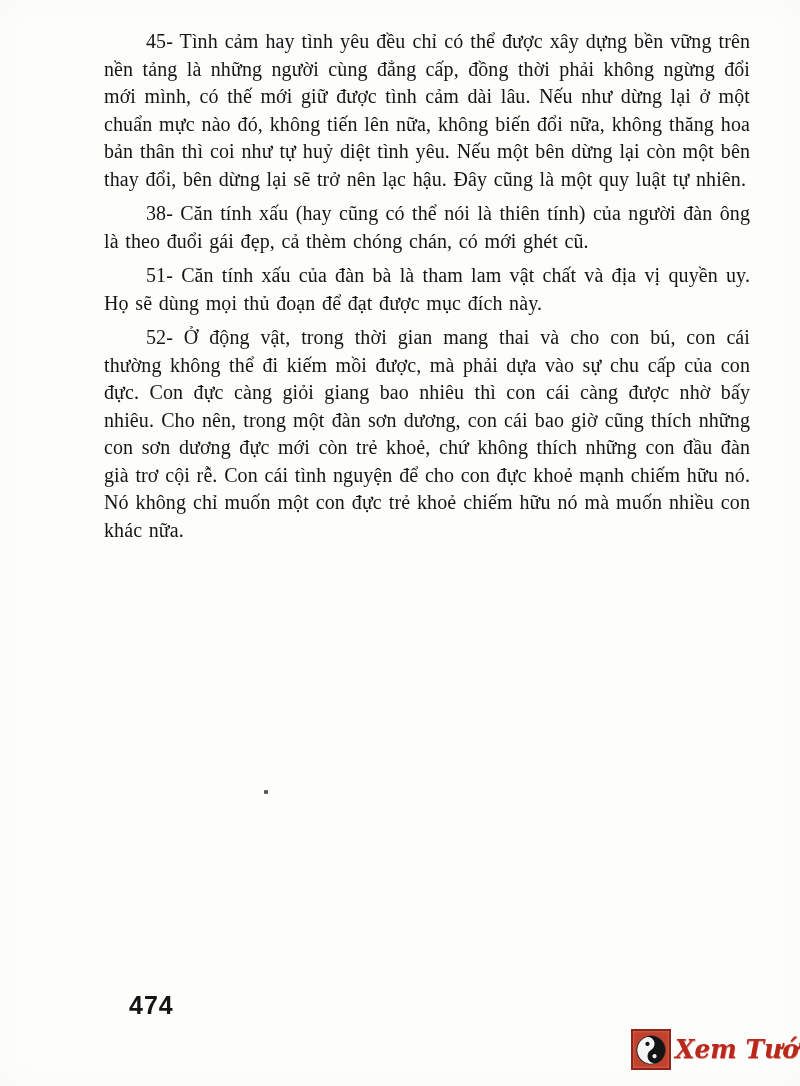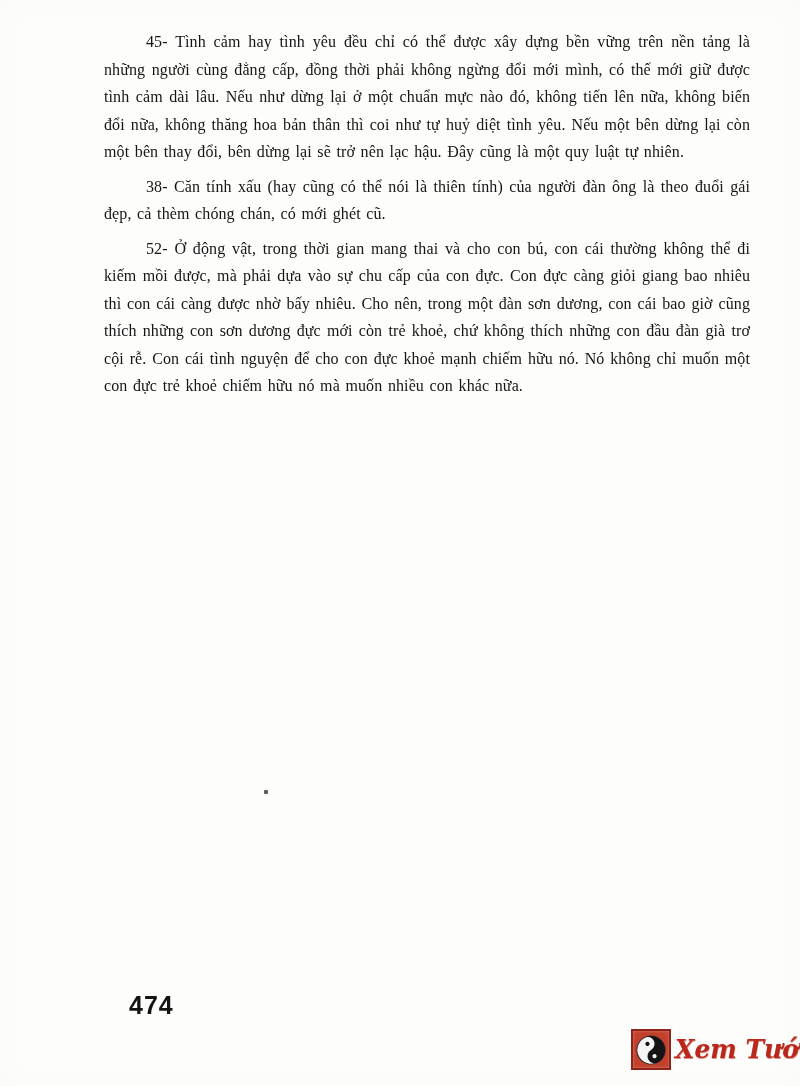--- a/index.html
+++ b/index.html
@@ -26,21 +26,21 @@
     position: absolute;
     inset: 0;
     pointer-events: none;
     box-shadow: inset 0 0 40px rgba(0,0,0,0.015);
   }
   .text-block {
     position: absolute;
     left: 104px;
     top: 28px;
     width: 646px;
-    font-size: 16px;
+    font-size: 20px;
     line-height: 27.5px;
     text-align: justify;
     color: #151515;
     letter-spacing: 0.1px;
     word-spacing: 1.5px;
   }
   .text-block p {
     margin: 0 0 7px 0;
     text-indent: 42px;
   }
@@ -99,20 +99,21 @@
   }
 </style>
 </head>
 <body>
 
 <div class="page">
 
   <div class="text-block">
     <p>45- Tình cảm hay tình yêu đều chỉ có thể được xây dựng bền vững trên nền tảng là những người cùng đẳng cấp, đồng thời phải không ngừng đổi mới mình, có thế mới giữ được tình cảm dài lâu. Nếu như dừng lại ở một chuẩn mực nào đó, không tiến lên nữa, không biến đổi nữa, không thăng hoa bản thân thì coi như tự huỷ diệt tình yêu. Nếu một bên dừng lại còn một bên thay đổi, bên dừng lại sẽ trở nên lạc hậu. Đây cũng là một quy luật tự nhiên.</p>
     <p>38- Căn tính xấu (hay cũng có thể nói là thiên tính) của người đàn ông là theo đuổi gái đẹp, cả thèm chóng chán, có mới ghét cũ.</p>
+    <p>51- Căn tính xấu của đàn bà là tham lam vật chất và địa vị quyền uy. Họ sẽ dùng mọi thủ đoạn để đạt được mục đích này.</p>
     <p>52- Ở động vật, trong thời gian mang thai và cho con bú, con cái thường không thể đi kiếm mồi được, mà phải dựa vào sự chu cấp của con đực. Con đực càng giỏi giang bao nhiêu thì con cái càng được nhờ bấy nhiêu. Cho nên, trong một đàn sơn dương, con cái bao giờ cũng thích những con sơn dương đực mới còn trẻ khoẻ, chứ không thích những con đầu đàn già trơ cội rễ. Con cái tình nguyện để cho con đực khoẻ mạnh chiếm hữu nó. Nó không chỉ muốn một con đực trẻ khoẻ chiếm hữu nó mà muốn nhiều con khác nữa.</p>
   </div>
 
   <div class="scan-speck"></div>
 
   <div class="page-number">474</div>
 
   <div class="watermark">
     <span class="yinyang-box">
       <svg viewBox="0 0 100 100" aria-hidden="true">

